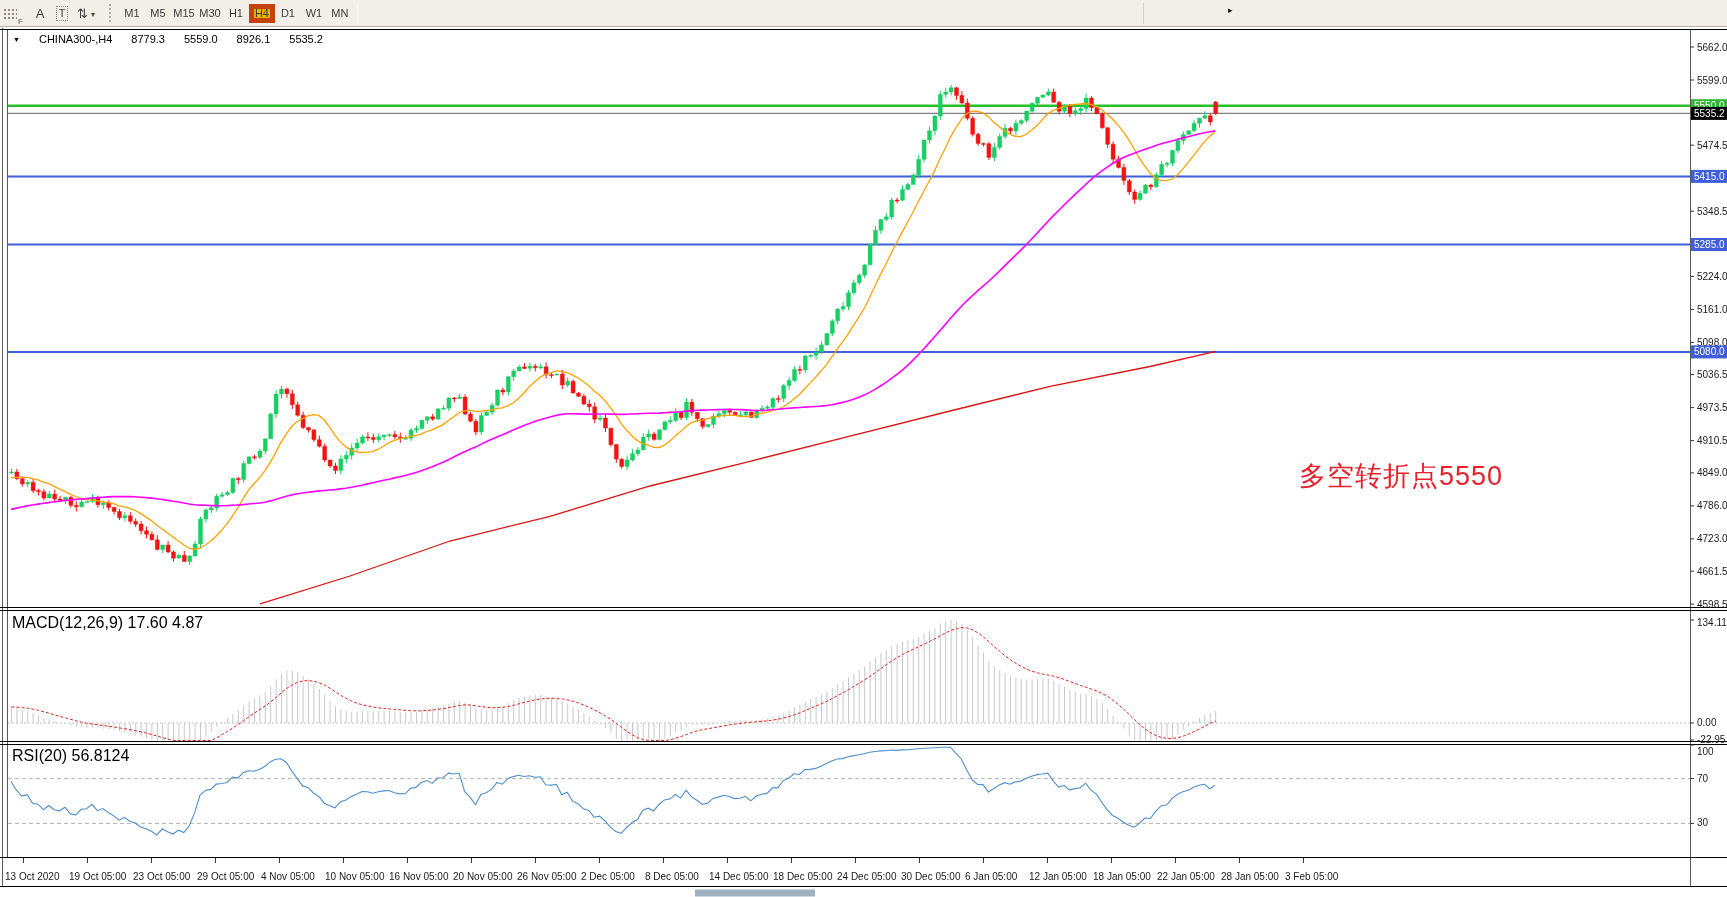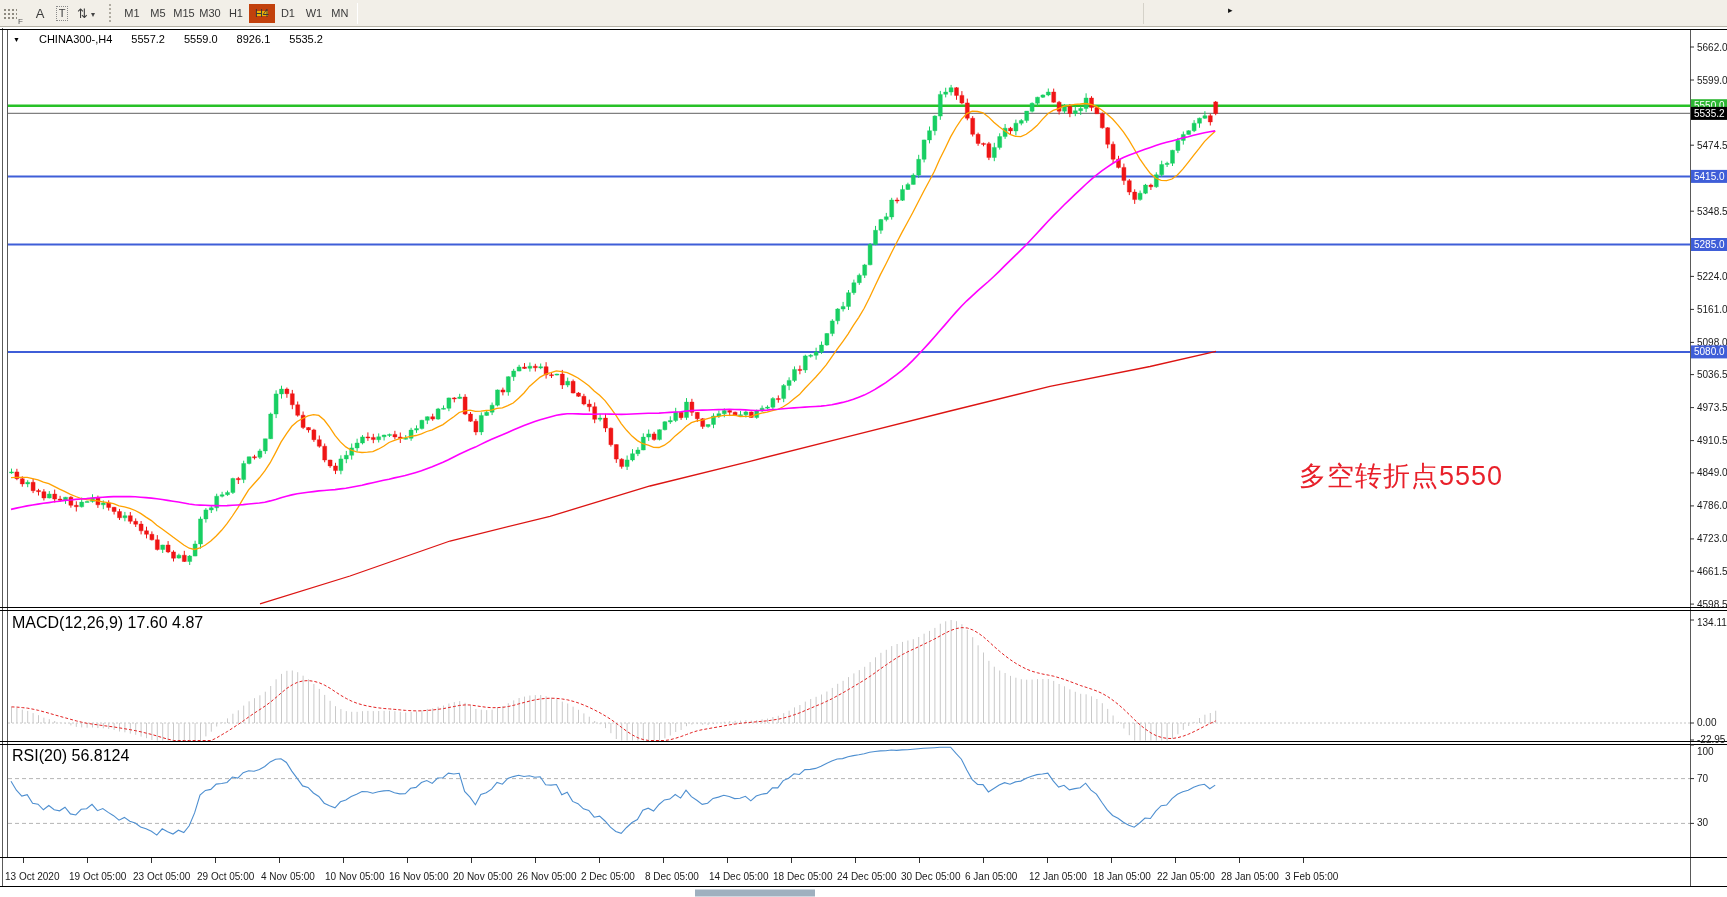--- a/index.html
+++ b/index.html
@@ -12,21 +12,21 @@
     background-image:radial-gradient(#8e8a80 1px,transparent 1.3px);background-size:4px 4px}
   .grip-grid .f{position:absolute;right:-6px;bottom:-5px;font-size:8px;color:#555}
   .tb-btn{height:20px;min-width:20px;display:flex;align-items:center;justify-content:center;
     font-size:13px;color:#3c3c3c;margin:0 1px;padding:0 3px;cursor:default}
   .tb-btn.tbox span{border:1px dotted #8a8a8a;padding:0 2px;font-size:11px;line-height:13px}
   .caret{font-size:8px;color:#444;margin-left:3px;padding-top:2px}
   .gripper{width:4px;height:18px;border-left:2px dotted #b0aca2;margin:0 6px 0 10px}
   #tf-buttons{display:flex;}
   .tf-btn{width:26px;height:19px;font-size:11px;color:#3a3a3a;display:flex;align-items:center;
     justify-content:center;border:1px solid transparent;cursor:default}
-  .tf-btn.active{background:#eab308;border:7px solid #c2410c}
+  .tf-btn.active{background:#eab308;border:5px solid #c2410c}
   .sep{width:1px;height:21px;background:#c6c2b7;border-right:1px solid #fff;margin:0 4px}
   .sep2{position:absolute;left:1143px;top:3px;width:1px;height:21px;background:#d5d2c9;z-index:6}
   .overflow{position:absolute;left:1228px;top:5px;font-size:9px;color:#111;z-index:6}
   
   .chart-header{position:absolute;left:13px;top:33px;z-index:3;display:flex;gap:19px;
     font-size:11px;color:#000;align-items:center}
   .hdr-caret{font-size:7px;padding-top:1px}
   .panel-label{position:absolute;left:12px;z-index:3;font-size:16px;color:#000}
   #macd-label{top:614px}
   #rsi-label{top:747px}
@@ -63,21 +63,21 @@
       <div class="tf-btn">MN</div>
     </div>
   <div class="sep"></div>
 </div>
 <div class="sep2"></div>
 <div class="overflow">▸</div>
 
 <div class="chart-header">
   <span class="hdr-caret">▼</span>
   <span>CHINA300-,H4</span>
-  <span>5557.2</span>
+  <span>8779.3</span>
   <span>5559.0</span>
   <span>8926.1</span>
   <span>5535.2</span>
 </div>
 <div class="panel-label" id="macd-label">MACD(12,26,9) 17.60 4.87</div>
 <div class="panel-label" id="rsi-label">RSI(20) 56.8124</div>
 <div id="annotation" style="color: rgb(232, 32, 42);">多空转折点5550</div>
 
 <svg id="plot" width="1727" height="897" viewBox="0 0 1727 897">
     <line x1="2.5" y1="28" x2="2.5" y2="886" stroke="#5a5a5a" stroke-width="1"></line>

